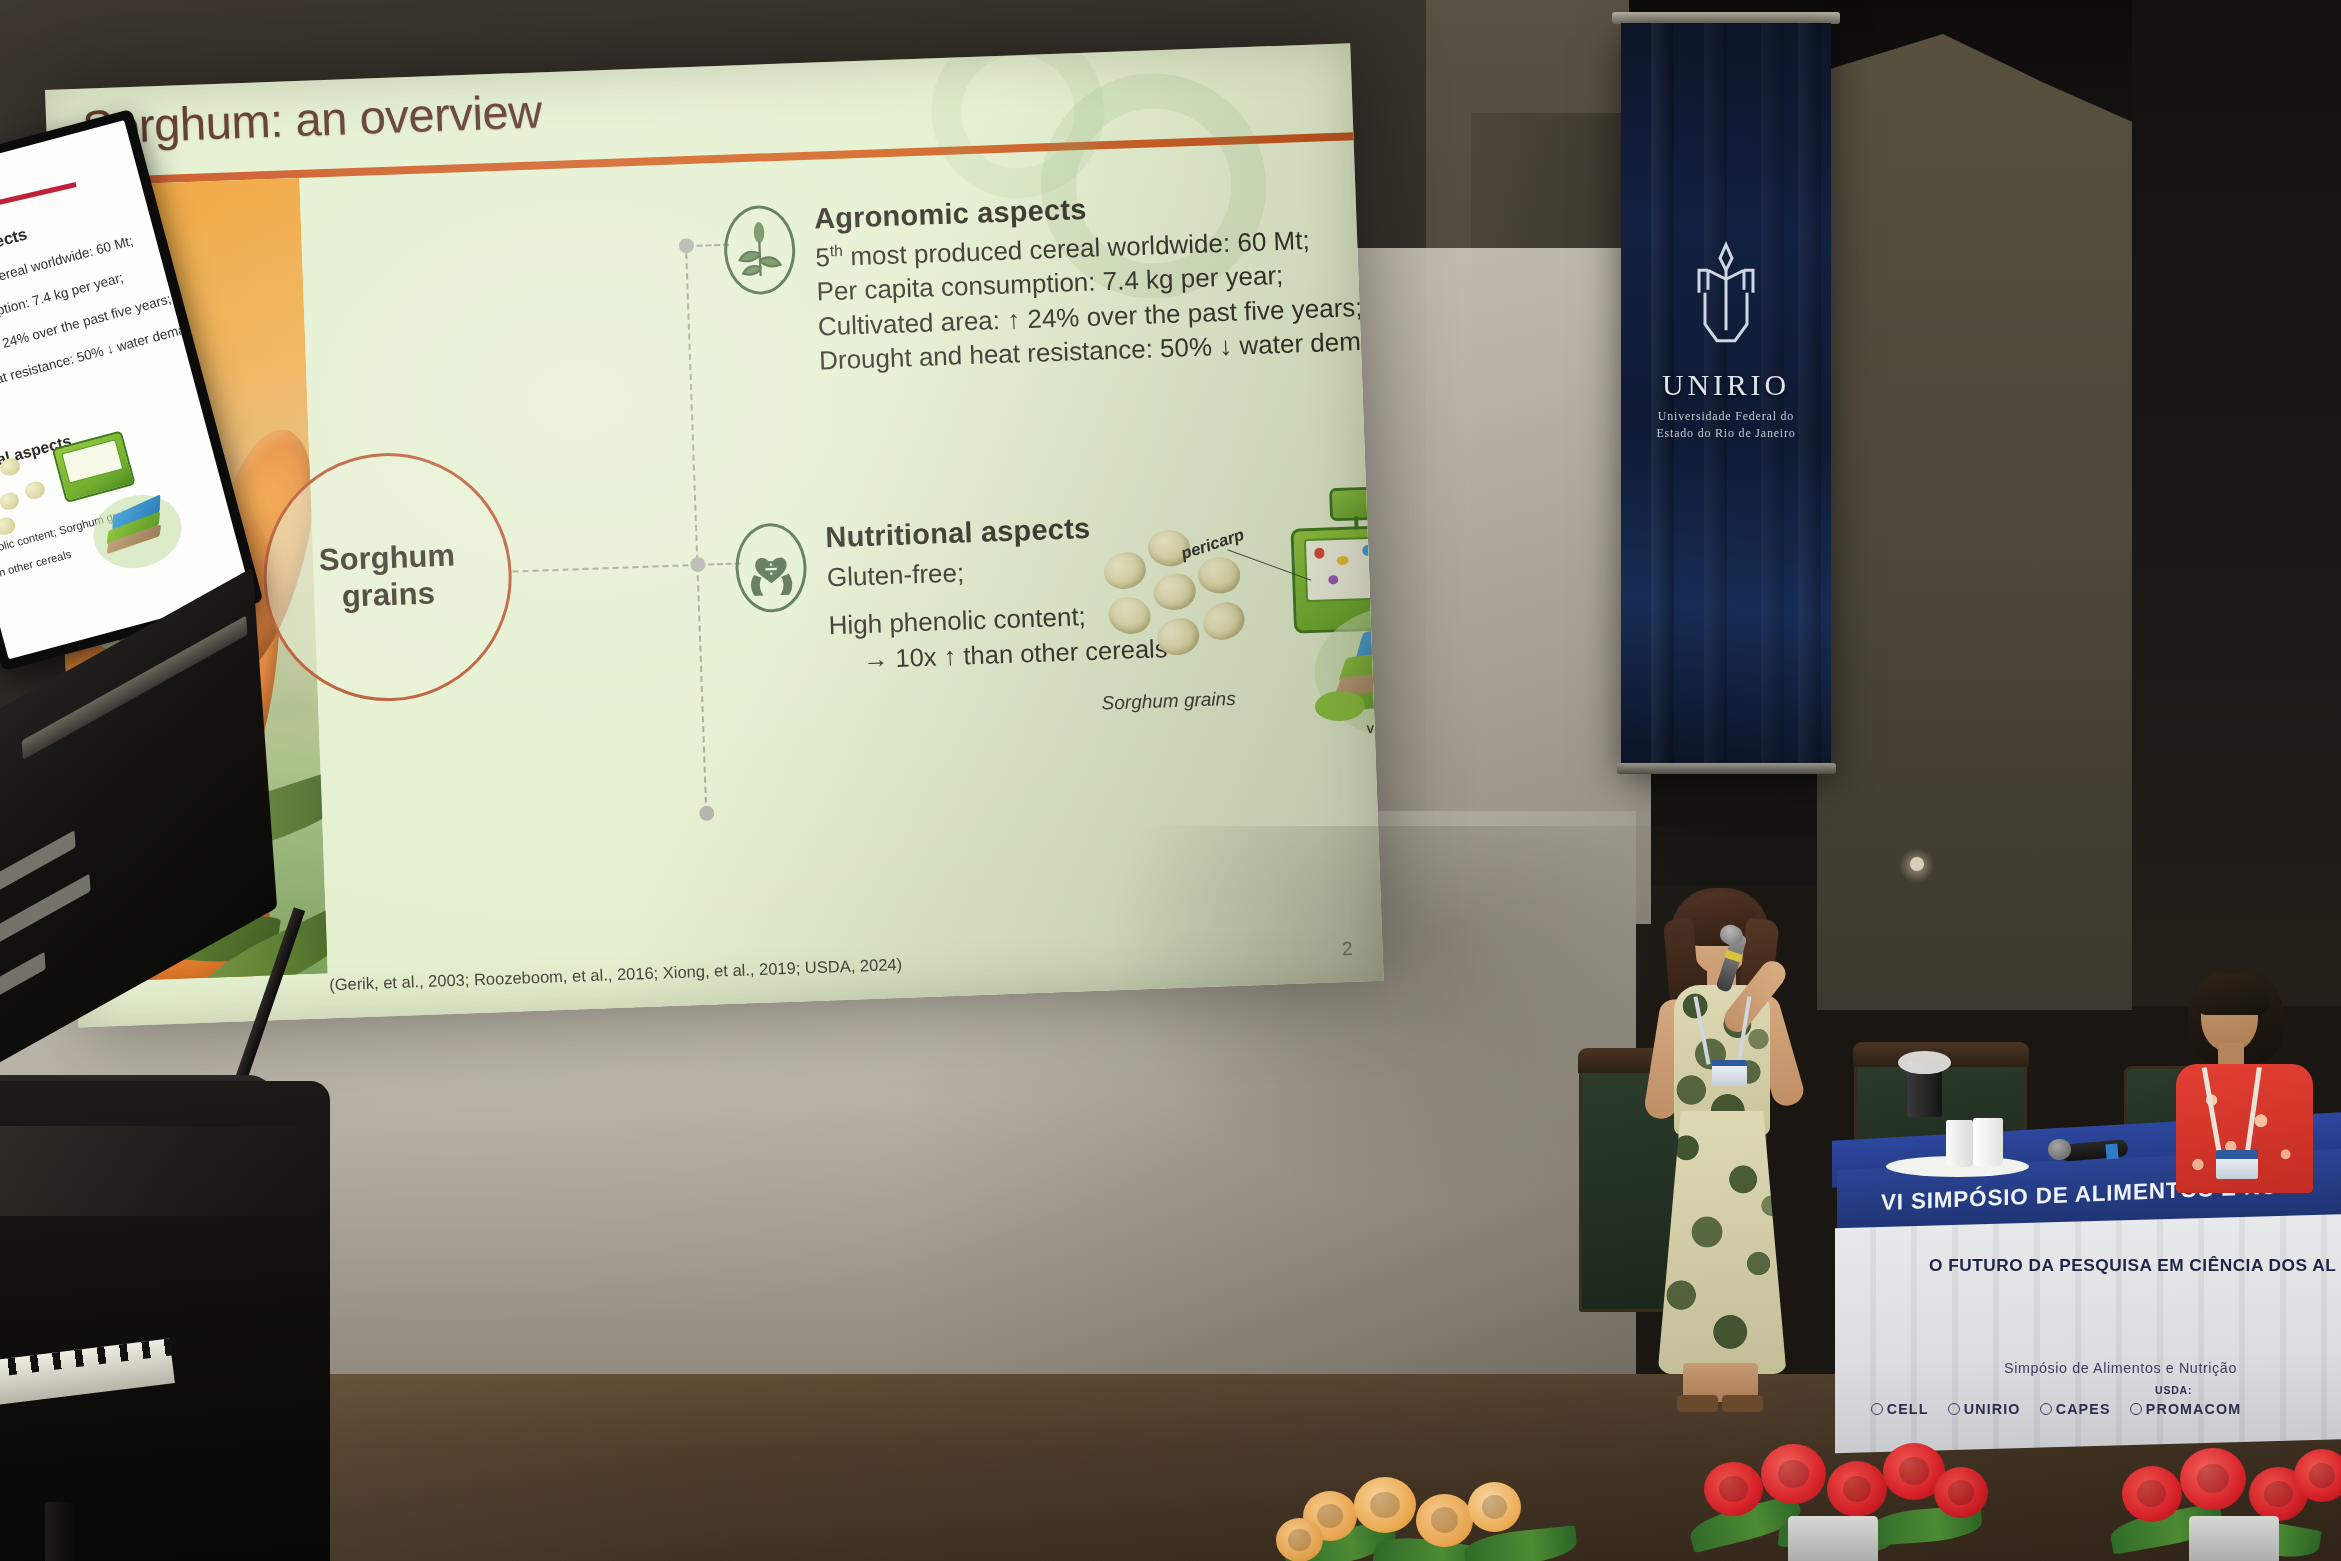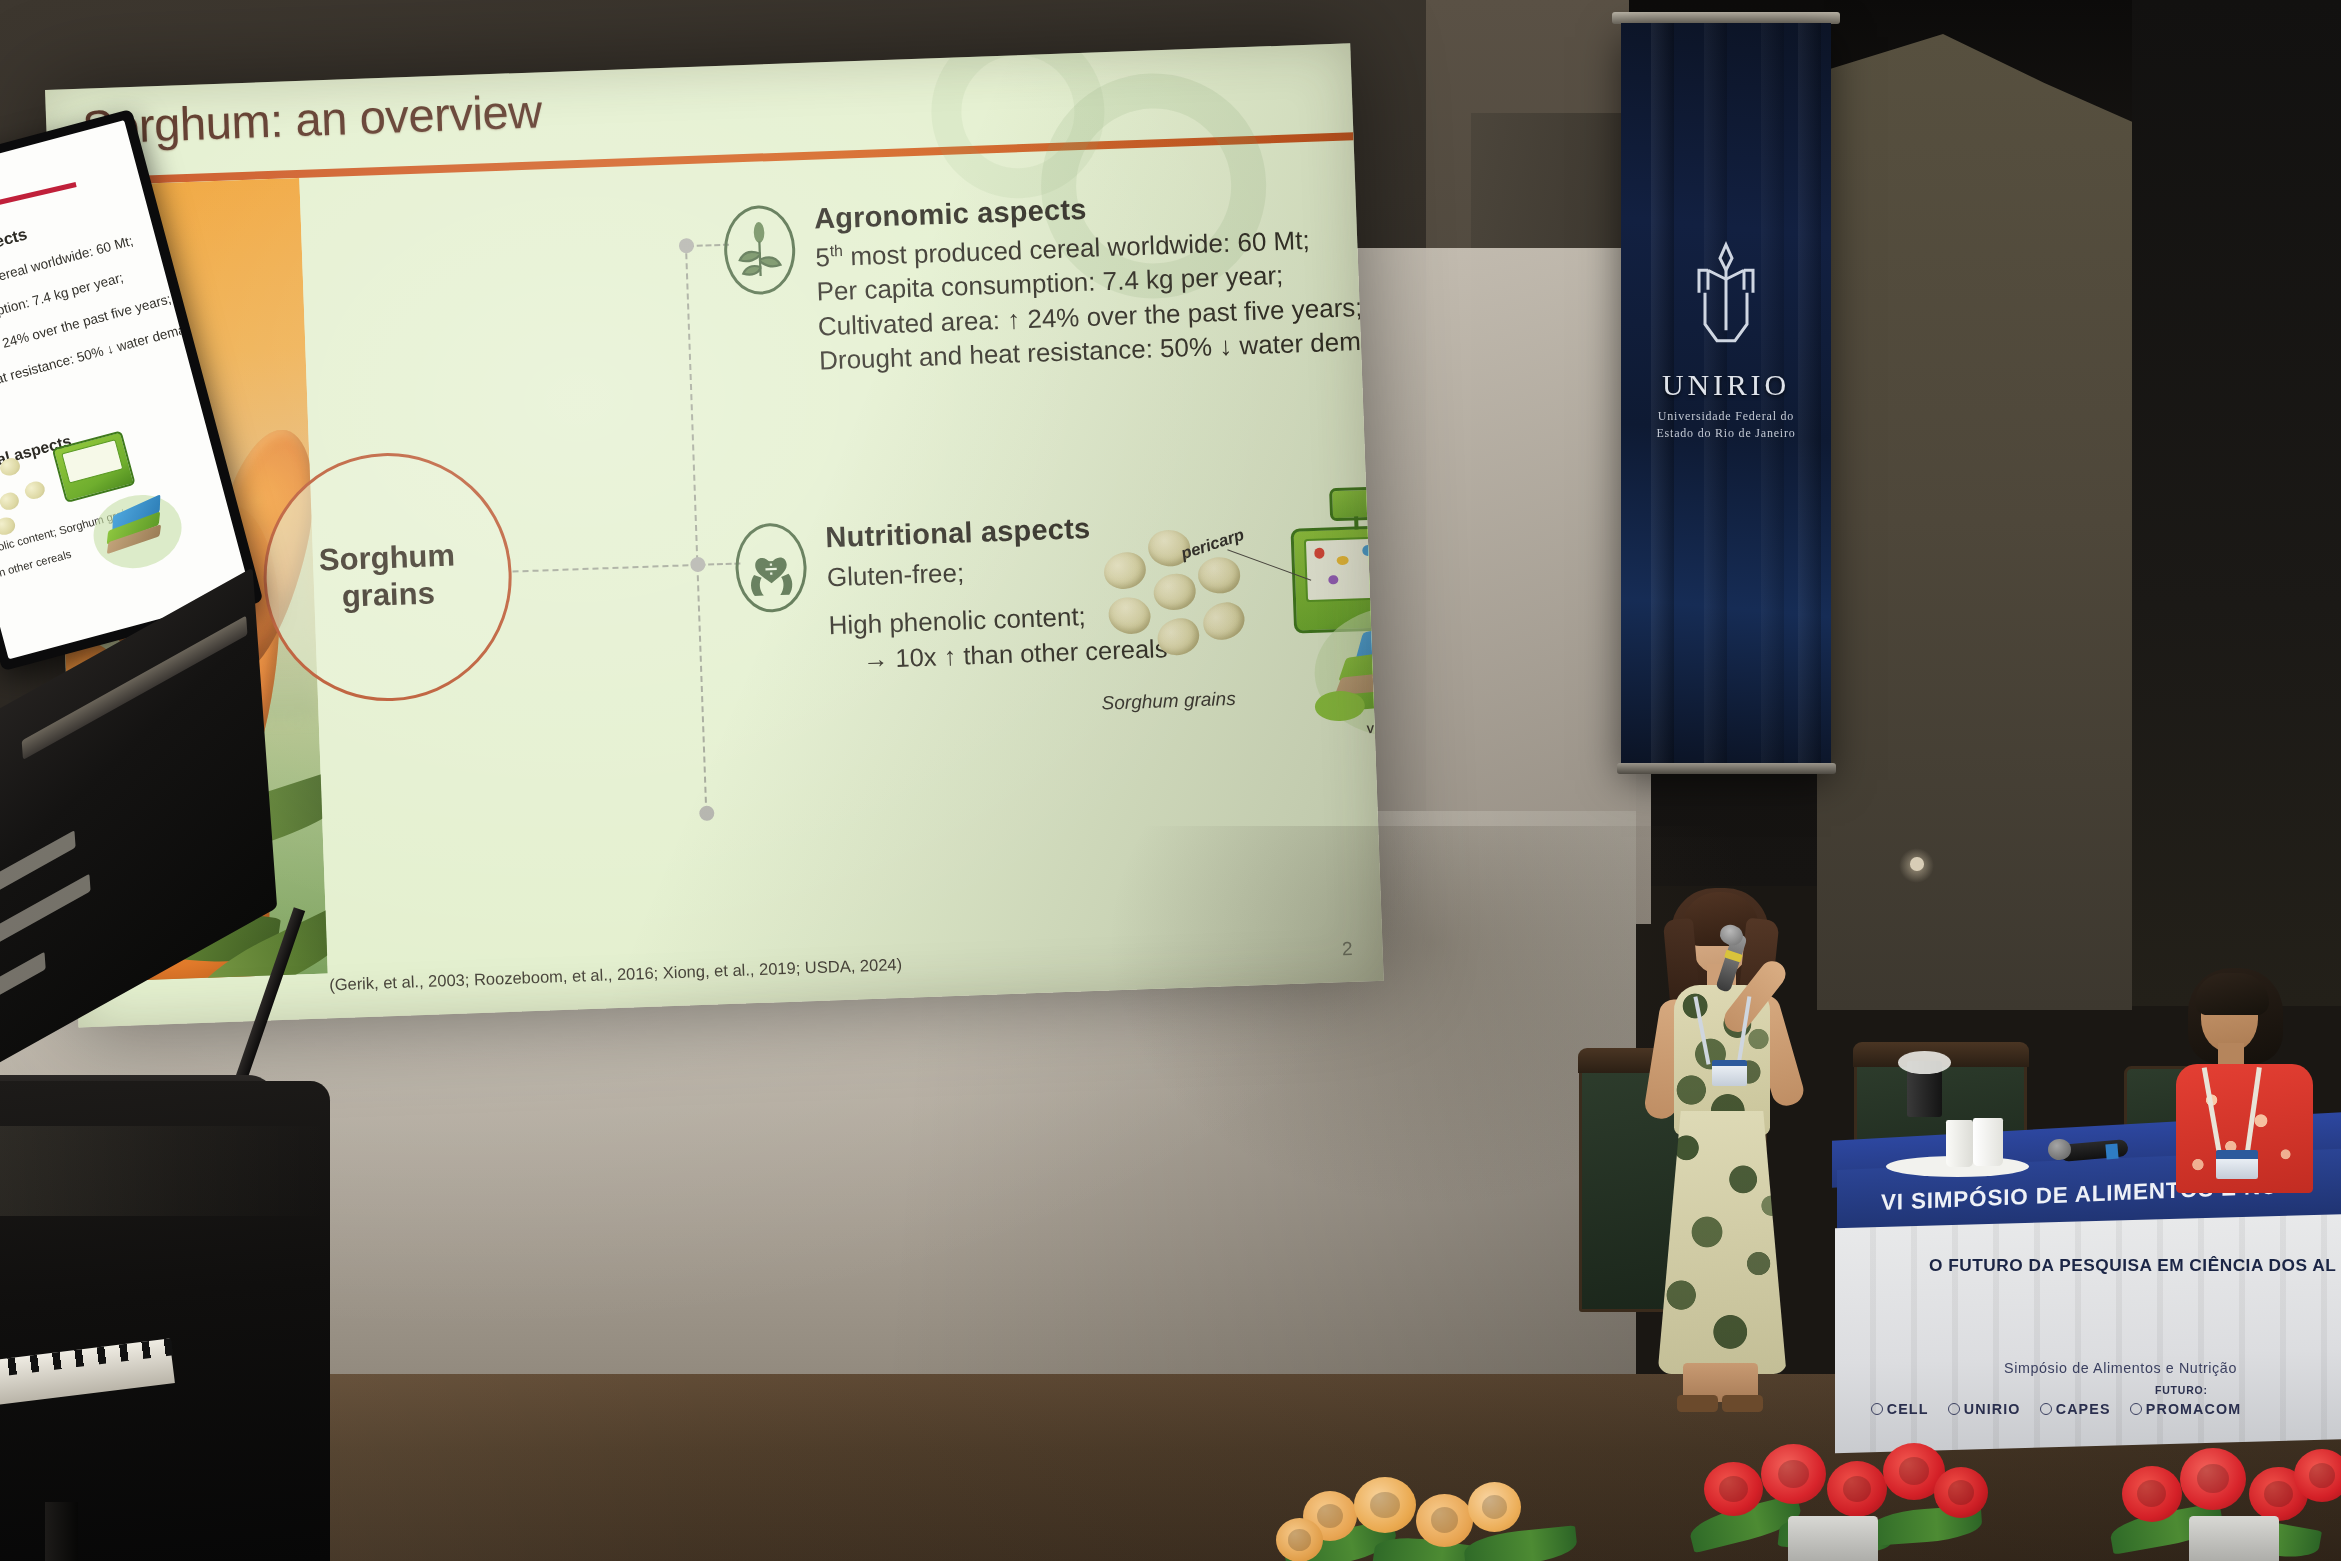--- a/index.html
+++ b/index.html
@@ -876,21 +876,21 @@
   <div class="table-wrap">
     <div class="table-top"></div>
     <div class="table-band">
       <span>VI SIMPÓSIO DE ALIMENTOS E NU</span>
     </div>
     <div class="table-skirt">
         <div class="table-skirt-folds"></div>
       </div>
     <div class="table-tagline">O FUTURO DA PESQUISA EM CIÊNCIA DOS AL</div>
     <div class="sian-sub">Simpósio de Alimentos e Nutrição</div>
-    <div class="apoio">FUTURO:</div>
+    <div class="apoio">USDA:</div>
     <div class="sponsors">
       <div class="sponsor">
           <span class="dot"></span>
           <span>CELL</span>
         </div>
       <div class="sponsor">
           <span class="dot"></span>
           <span>UNIRIO</span>
         </div>
       <div class="sponsor">

